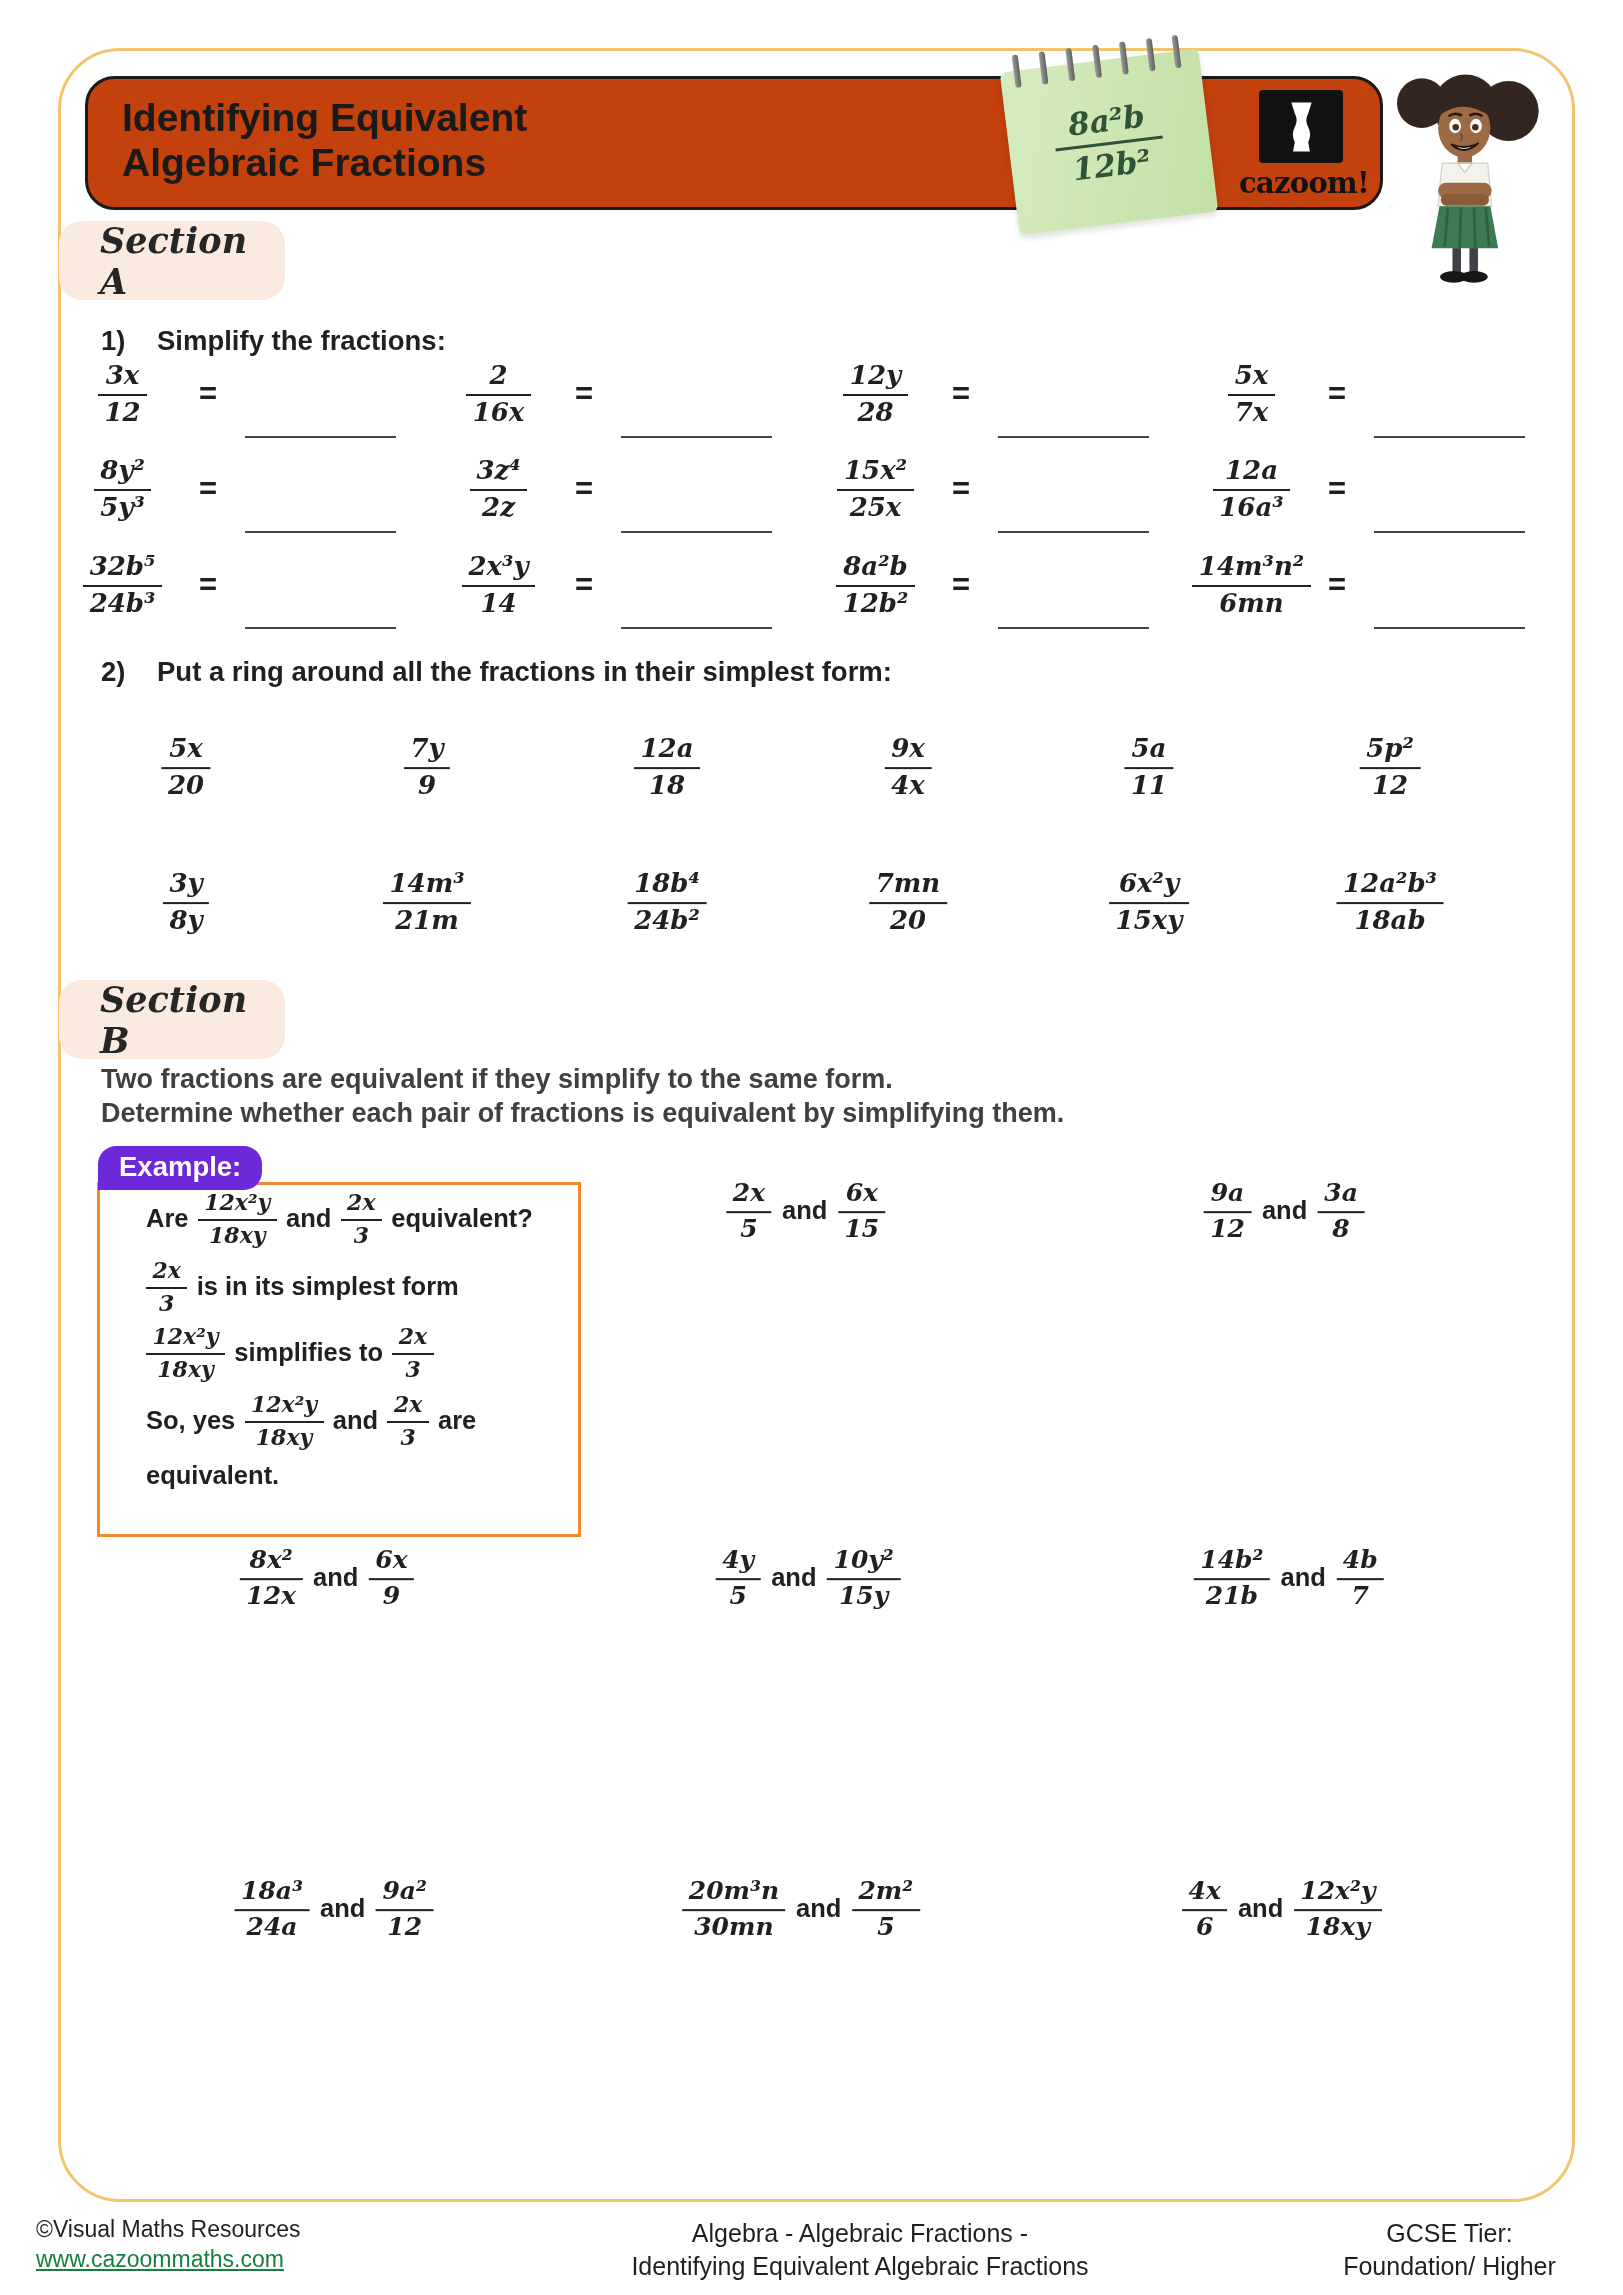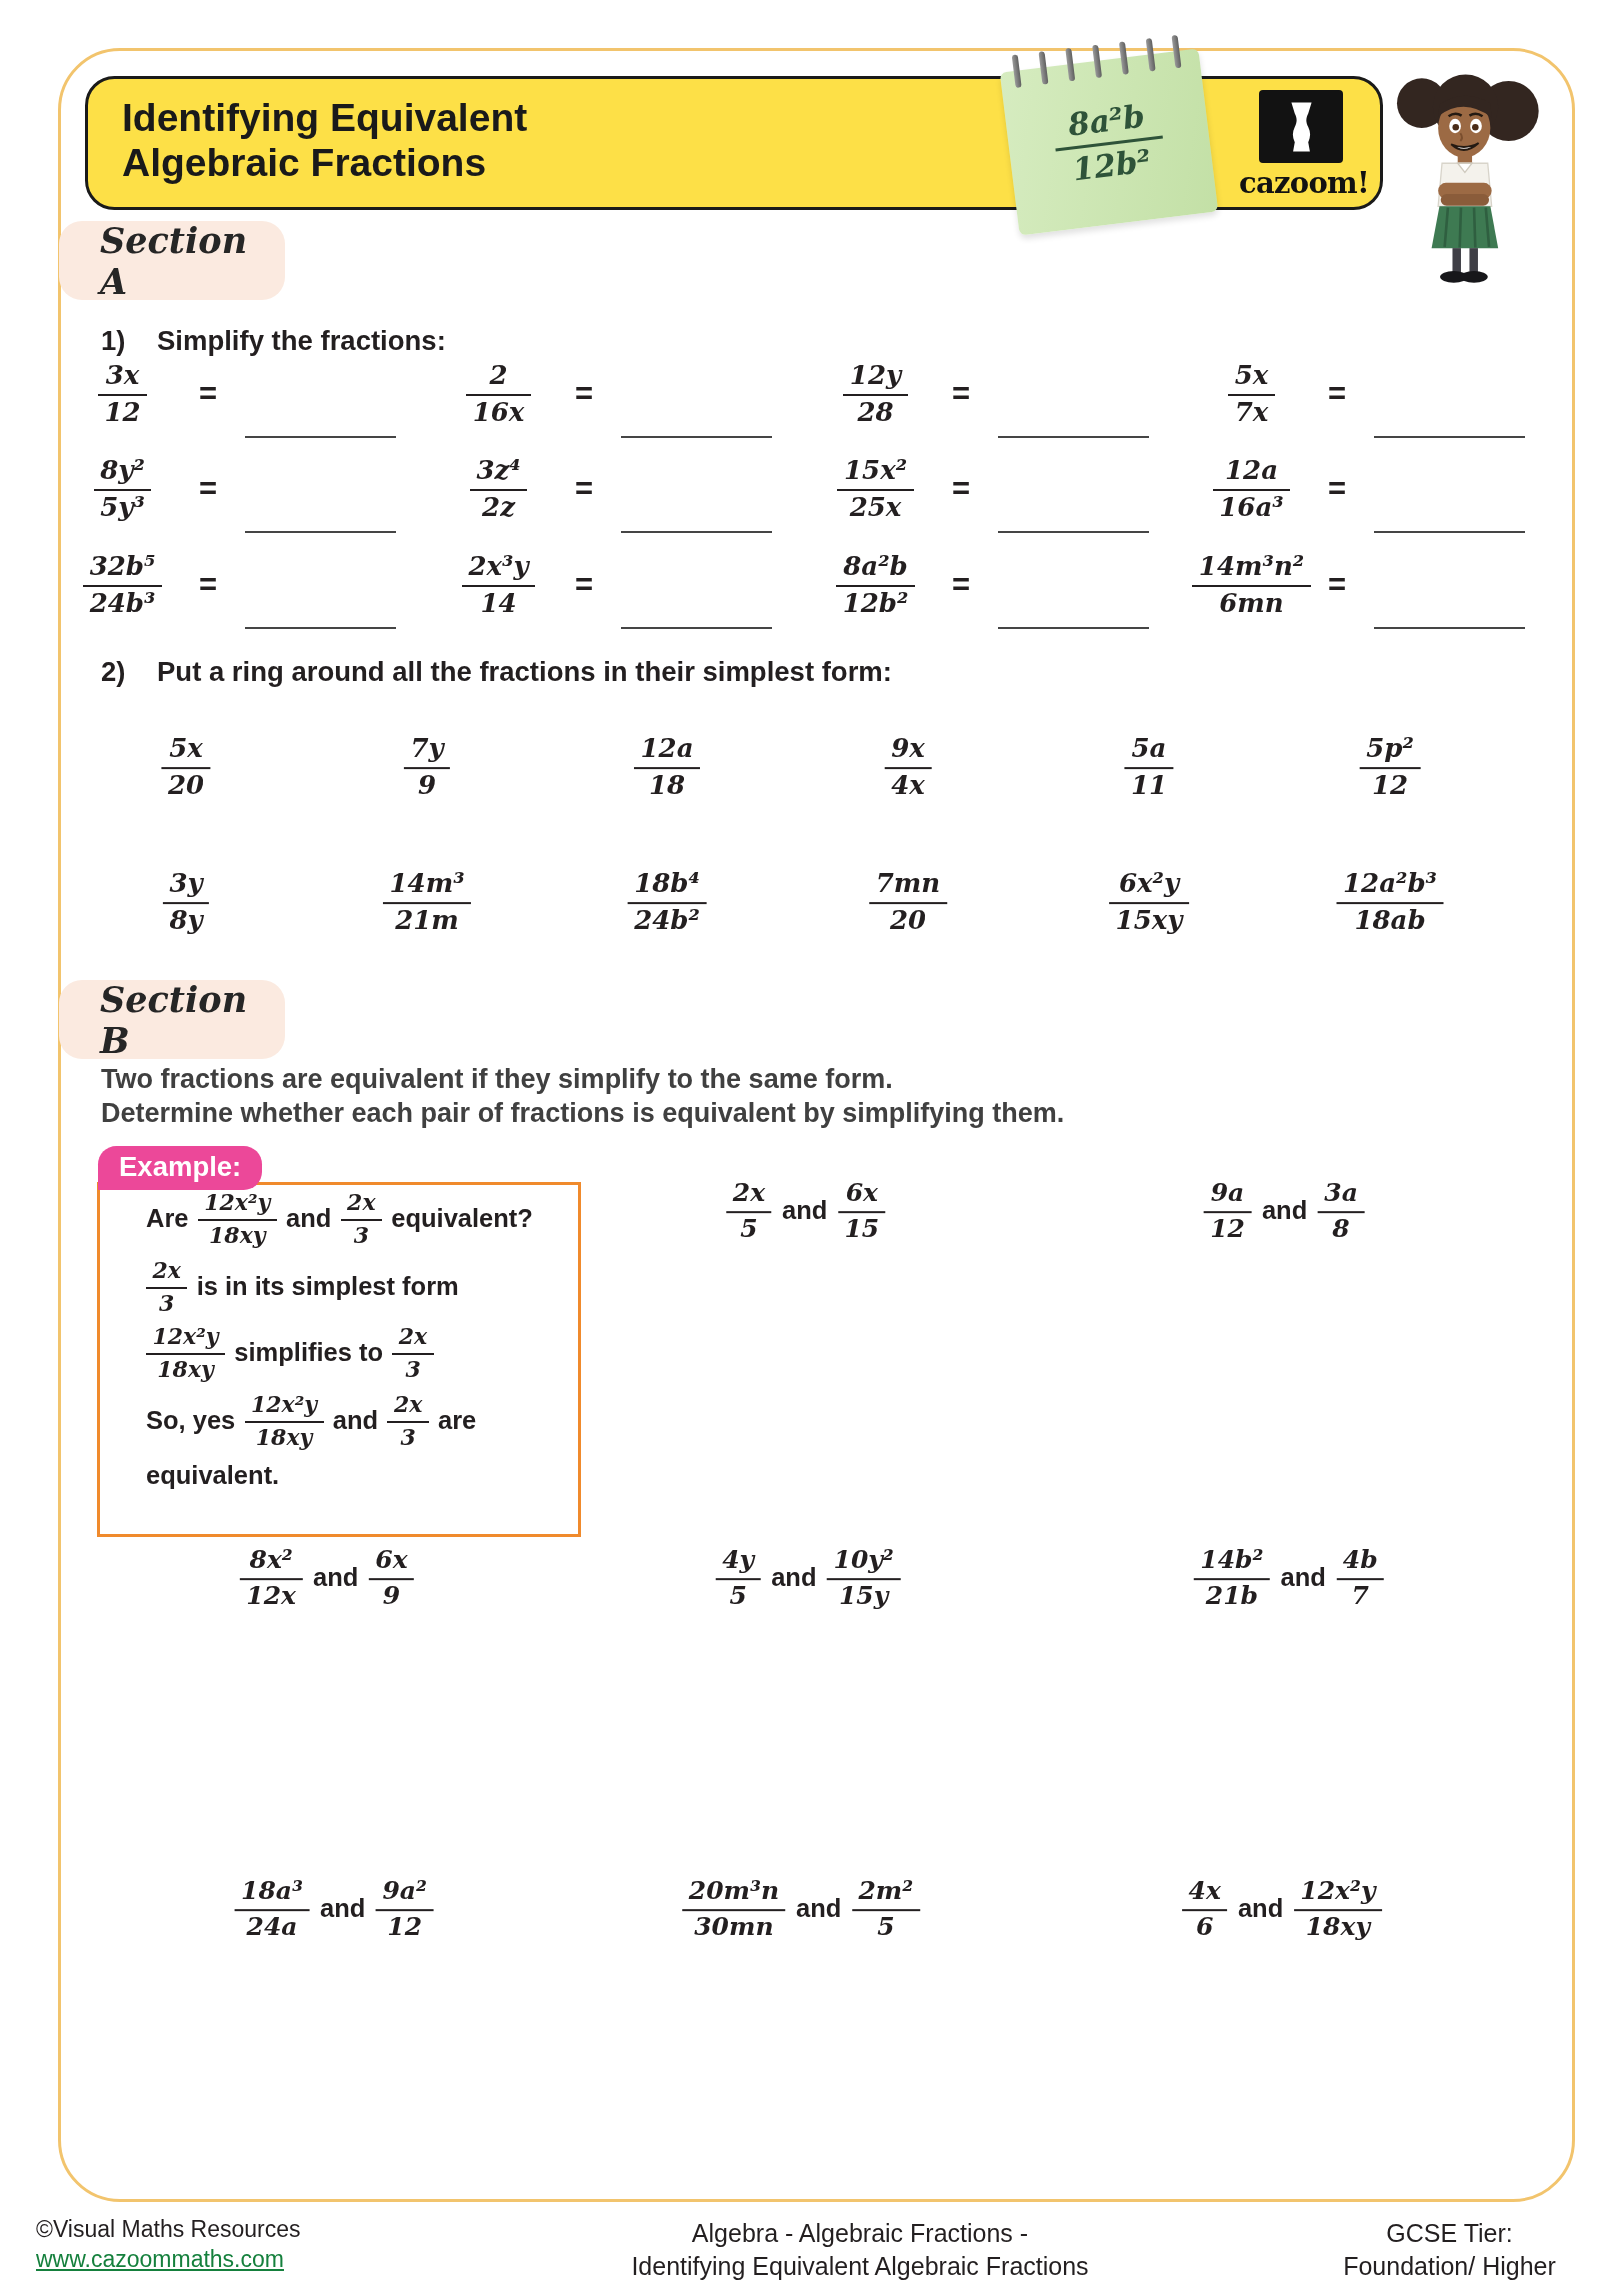--- a/index.html
+++ b/index.html
@@ -9,21 +9,21 @@
   }
   .abs{position:absolute;}
   
   .page-border{
     position:absolute;left:58px;top:48px;width:1511px;height:2148px;
     border:3.9px solid #F2C46D;border-radius:62px;z-index:0;
   }
   
   .title-box{
     position:absolute;left:85px;top:76px;width:1292px;height:128px;
-    background:#fde047;border:3.3px solid #1a1a1a;border-radius:29.4px;z-index:1;
+    background:#c2410c;border:3.3px solid #1a1a1a;border-radius:29.4px;z-index:1;
   }
   .title-text{
     position:absolute;left:34px;top:15.7px;font-size:39px;font-weight:bold;
     line-height:1.17;color:#1a1a1a;letter-spacing:0px;
   }
   
   .sticky{
     position:absolute;left:1009px;top:60px;width:200px;height:164px;
     background:linear-gradient(105deg,#D6ECC0,#C3E0A6);
     border-radius:6.5px;transform:rotate(-7deg);z-index:3;
@@ -80,21 +80,21 @@
   }
   .pair .frac{font-size:25px;}
   
   .intro{position:absolute;left:101px;font-size:27px;font-weight:bold;color:#404040;}
   
   .example-box{
     position:absolute;left:97px;top:1182px;width:478px;height:349px;
     border:3.3px solid #F08A2C;background:#ffffff;z-index:1;
   }
   .example-tab{
-    position:absolute;left:98px;top:1146px;z-index:2;background:#ec4899;
+    position:absolute;left:98px;top:1146px;z-index:2;background:#6d28d9;
     color:#ffffff;font-size:27.5px;font-weight:bold;padding:5.2px 21px 6.5px;
     border-radius:18.3px 18.3px 18.3px 0;
   }
   .exline{
     position:absolute;display:flex;align-items:center;gap:9.2px;
     font-size:25.5px;font-weight:bold;color:#231F20;z-index:2;left:115px;margin-left:31px;
   }
   
   .footer-left{position:absolute;left:36px;top:2214px;font-size:23px;line-height:1.32;}
   .footer-link{color:#15803d;text-decoration:underline;}

